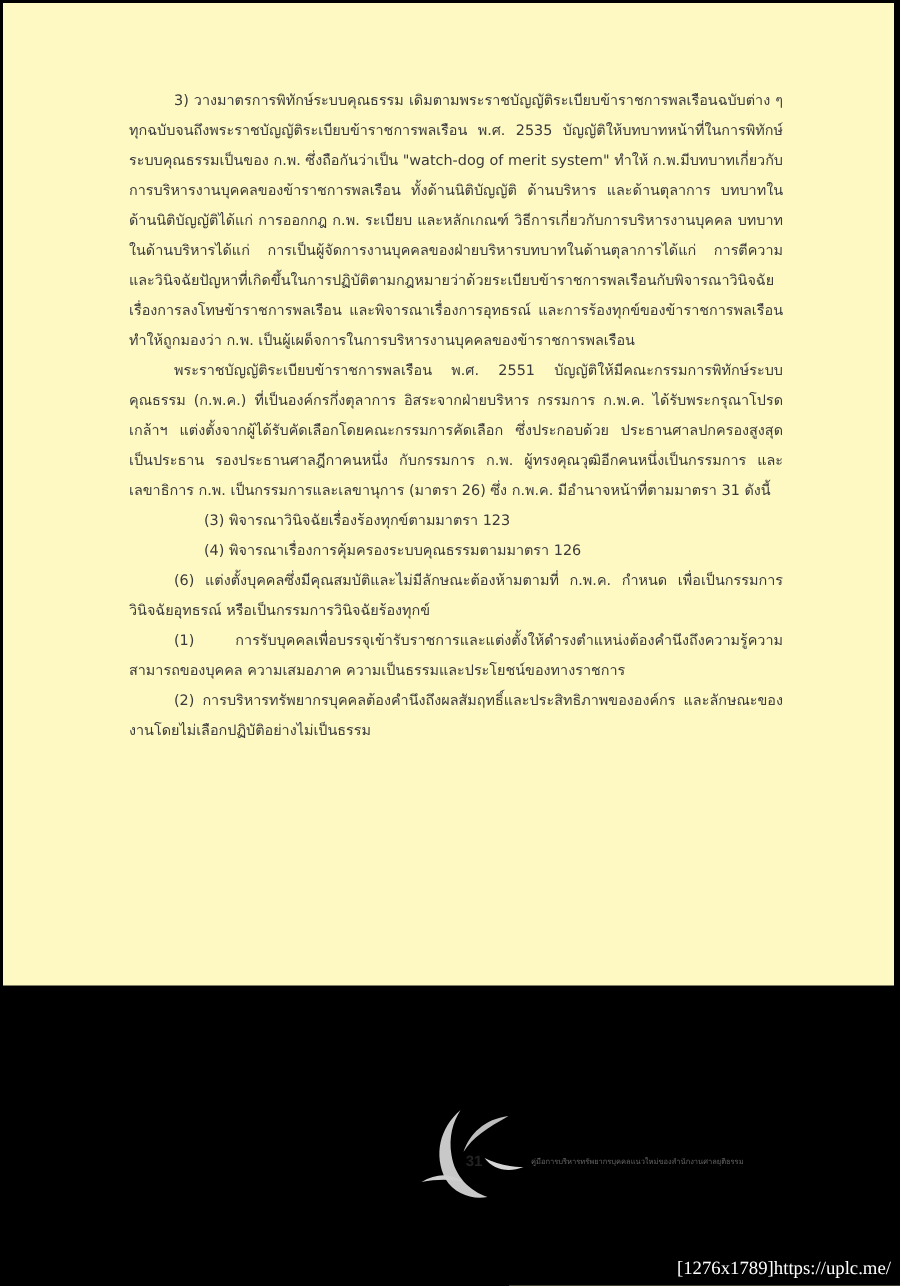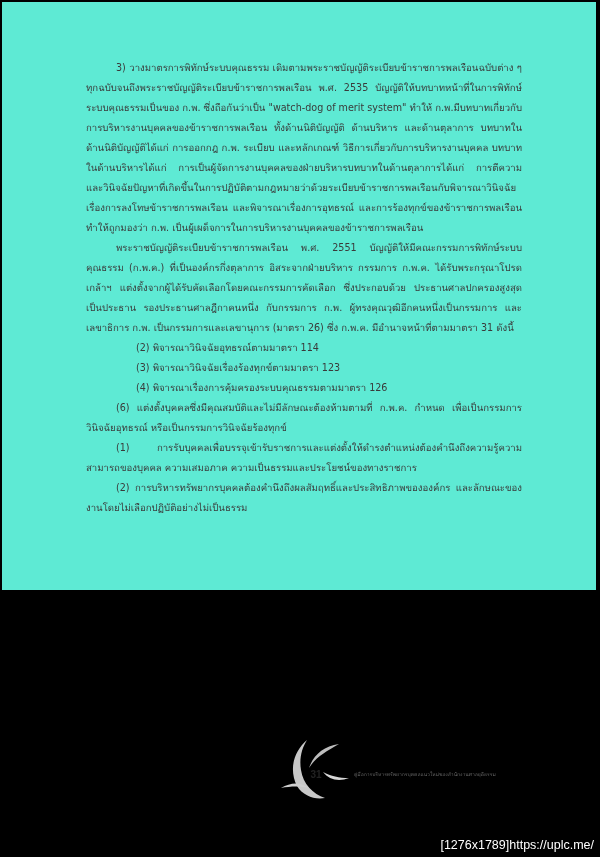--- a/index.html
+++ b/index.html
@@ -2,22 +2,22 @@
 <html><head>
   <meta charset="utf-8">
   <style>
     html, body { margin: 0; padding: 0; }
     body {
       width: 600px; height: 857px; position: relative; overflow: hidden;
       background: #000;
       font-family: "DejaVu Sans", sans-serif;
     }
     .page {
-      position: absolute; left: 2px; top: 2px; width: 594px; height: 588px;
-      background: #5eead4;
+      position: absolute; left: 2px; top: 2px; width: 594px; height: 655px;
+      background: #fef9c3;
     }
     .content {
       position: absolute; left: 84px; top: 56px; width: 436px;
       color: #3a3a3a;
       font-size: 9.6px;
       line-height: 20px;
     }
     .para { margin: 0; text-align: justify; text-align-last: left; }
     .indent { text-indent: 30px; }
     .item-short { padding-left: 50px; margin: 0; }
@@ -32,32 +32,31 @@
     .footer-title {
       position: absolute; left: 352px; top: 768px; width: 200px;
       font-size: 5px; color: #666; white-space: nowrap;
     }
     .caption-bar {
       position: absolute; left: 0; top: 837px; width: 600px; height: 20px;
       background: #000;
     }
     .caption {
       position: absolute; right: 6px; top: 1px;
-      font-family: Liberation Sans, sans-serif; font-size: 12.5px; color: #fff;
+      font-family: Liberation Serif, serif; font-size: 12.5px; color: #fff;
       white-space: nowrap;
     }
   </style>
 </head>
 <body>
 
 <div class="page">
   <div class="content">
     <p class="para indent">3) วางมาตรการพิทักษ์ระบบคุณธรรม เดิมตามพระราชบัญญัติระเบียบข้าราชการพลเรือนฉบับต่าง ๆ ทุกฉบับจนถึงพระราชบัญญัติระเบียบข้าราชการพลเรือน พ.ศ. 2535 บัญญัติให้บทบาทหน้าที่ในการพิทักษ์ระบบคุณธรรมเป็นของ ก.พ. ซึ่งถือกันว่าเป็น "watch-dog of merit system" ทำให้ ก.พ.มีบทบาทเกี่ยวกับการบริหารงานบุคคลของข้าราชการพลเรือน ทั้งด้านนิติบัญญัติ ด้านบริหาร และด้านตุลาการ บทบาทในด้านนิติบัญญัติได้แก่ การออกกฎ ก.พ. ระเบียบ และหลักเกณฑ์ วิธีการเกี่ยวกับการบริหารงานบุคคล บทบาทในด้านบริหารได้แก่ การเป็นผู้จัดการงานบุคคลของฝ่ายบริหารบทบาทในด้านตุลาการได้แก่ การตีความ และวินิจฉัยปัญหาที่เกิดขึ้นในการปฏิบัติตามกฎหมายว่าด้วยระเบียบข้าราชการพลเรือนกับพิจารณาวินิจฉัยเรื่องการลงโทษข้าราชการพลเรือน และพิจารณาเรื่องการอุทธรณ์ และการร้องทุกข์ของข้าราชการพลเรือน ทำให้ถูกมองว่า ก.พ. เป็นผู้เผด็จการในการบริหารงานบุคคลของข้าราชการพลเรือน</p>
     <p class="para indent">พระราชบัญญัติระเบียบข้าราชการพลเรือน พ.ศ. 2551 บัญญัติให้มีคณะกรรมการพิทักษ์ระบบคุณธรรม (ก.พ.ค.) ที่เป็นองค์กรกึ่งตุลาการ อิสระจากฝ่ายบริหาร กรรมการ ก.พ.ค. ได้รับพระกรุณาโปรดเกล้าฯ แต่งตั้งจากผู้ได้รับคัดเลือกโดยคณะกรรมการคัดเลือก ซึ่งประกอบด้วย ประธานศาลปกครองสูงสุดเป็นประธาน รองประธานศาลฎีกาคนหนึ่ง กับกรรมการ ก.พ. ผู้ทรงคุณวุฒิอีกคนหนึ่งเป็นกรรมการ และเลขาธิการ ก.พ. เป็นกรรมการและเลขานุการ (มาตรา 26) ซึ่ง ก.พ.ค. มีอำนาจหน้าที่ตามมาตรา 31 ดังนี้</p>
-    <p class="item-short">(2) พิจารณาวินิจฉัยอุทธรณ์ตามมาตรา 114</p>
     <p class="item-short">(3) พิจารณาวินิจฉัยเรื่องร้องทุกข์ตามมาตรา 123</p>
     <p class="item-short">(4) พิจารณาเรื่องการคุ้มครองระบบคุณธรรมตามมาตรา 126</p>
     <p class="para indent">(6) แต่งตั้งบุคคลซึ่งมีคุณสมบัติและไม่มีลักษณะต้องห้ามตามที่ ก.พ.ค. กำหนด เพื่อเป็นกรรมการวินิจฉัยอุทธรณ์ หรือเป็นกรรมการวินิจฉัยร้องทุกข์</p>
     <p class="para indent">(1) การรับบุคคลเพื่อบรรจุเข้ารับราชการและแต่งตั้งให้ดำรงตำแหน่งต้องคำนึงถึงความรู้ความสามารถของบุคคล ความเสมอภาค ความเป็นธรรมและประโยชน์ของทางราชการ</p>
     <p class="para indent">(2) การบริหารทรัพยากรบุคคลต้องคำนึงถึงผลสัมฤทธิ์และประสิทธิภาพขององค์กร และลักษณะของงานโดยไม่เลือกปฏิบัติอย่างไม่เป็นธรรม</p>
   </div>
 
   <svg class="footer-logo" viewBox="0 0 70 64">
     <path d="M28 2 C14 14 10 32 18 48 C24 58 36 62 46 60 C34 56 24 46 22 32 C20 20 23 10 28 2 Z" fill="#c8c8c8"></path>
     <path d="M60 6 C44 8 34 18 30 30 C36 20 46 14 60 6 Z" fill="#bdbdbd"></path>

